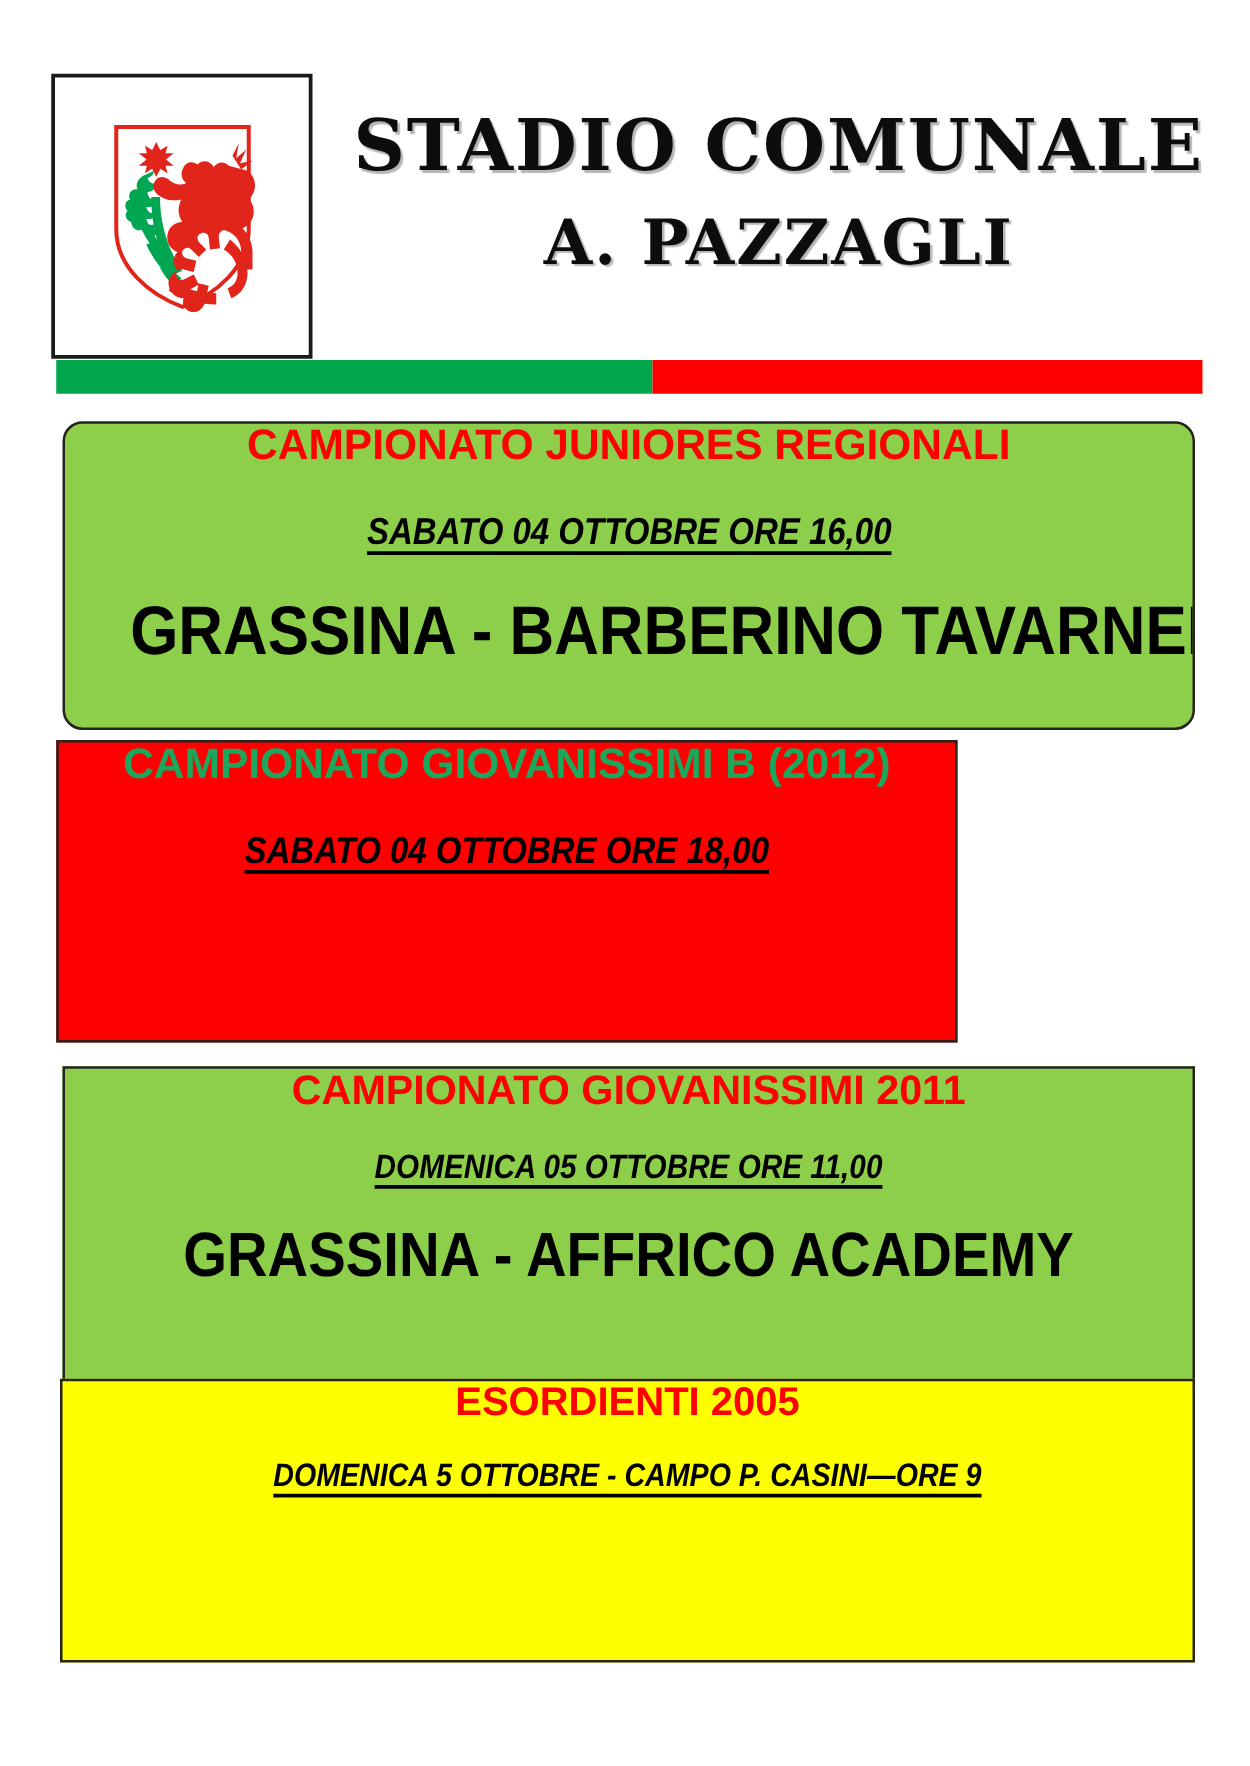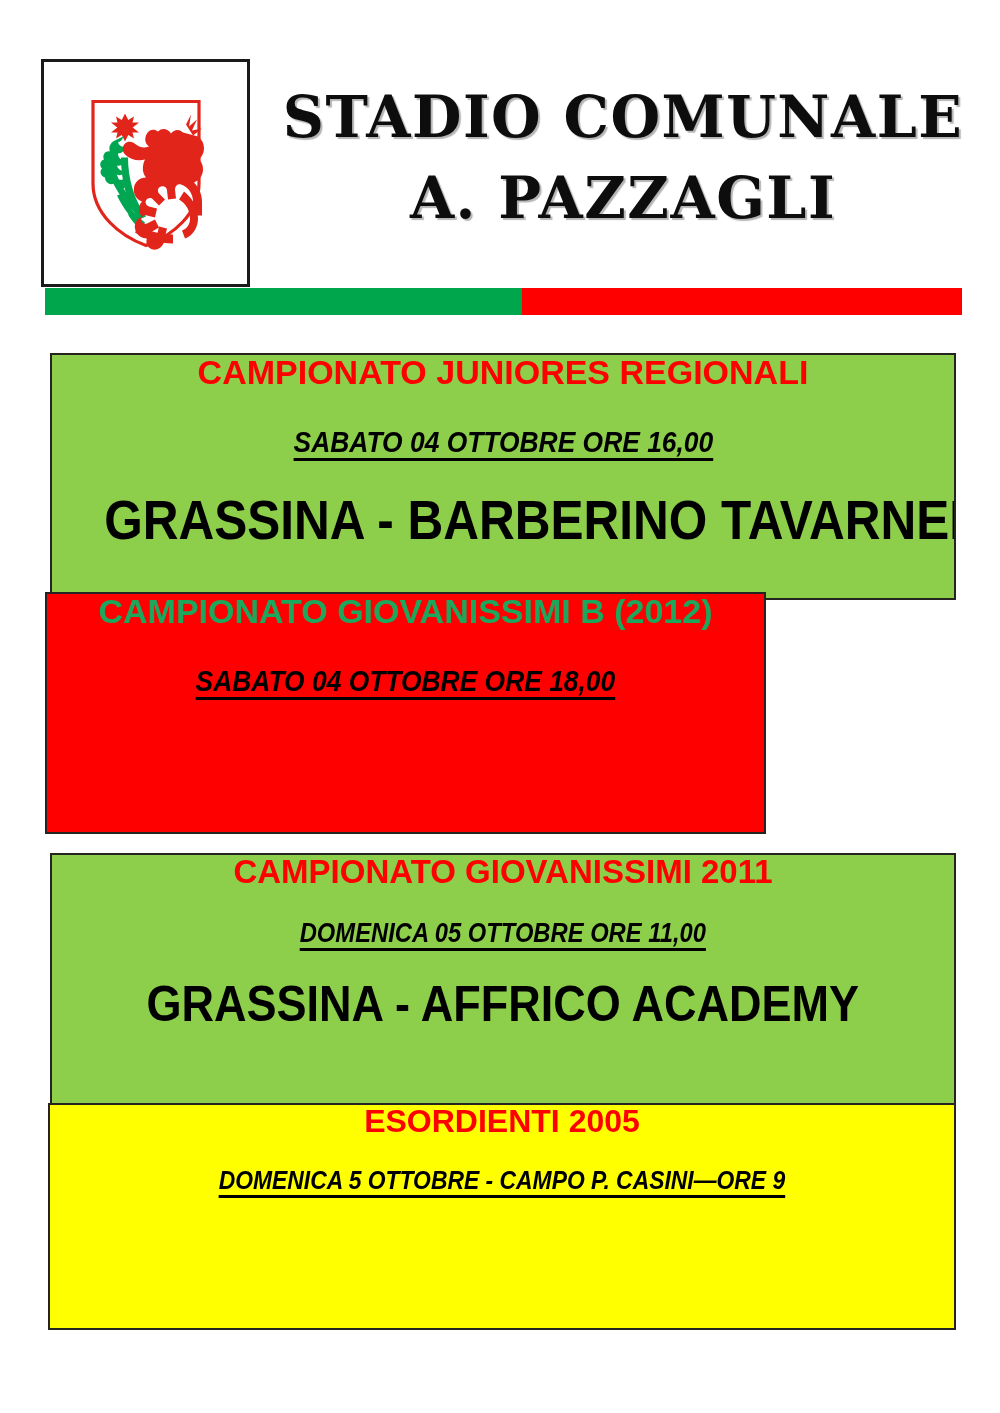--- a/index.html
+++ b/index.html
@@ -46,21 +46,21 @@
   .poster-title {
     font-family: "DejaVu Serif", "Liberation Serif", serif;
     font-weight: bold;
     font-size: 57px;
     letter-spacing: 1.5px;
     color: #0d0d0d;
     line-height: 1.42;
     text-shadow: 2px 2px 1px rgba(120,120,120,0.55);
     white-space: nowrap;
   }
-  .poster-title.line2 { font-size: 57px; }
+  .poster-title.line2 { font-size: 50px; }
 
   
   #flag-bar {
     position: absolute;
     left: 45px; top: 288px;
     width: 917px; height: 27px;
     display: flex;
   }
   #flag-green { background: #00A64B; height: 100%; }
   #flag-red   { background: #FF0000; height: 100%; }
@@ -103,22 +103,23 @@
     font-size: 52px;
     color: #000000;
     transform: scaleX(0.90);
     white-space: nowrap;
     line-height: 1;
     display: inline-block;
   }
 
   
   #panel-1 {
-    left: 50px; top: 353px; width: 906px; height: 247px;
+    left: 50px; top: 337px; width: 906px; height: 247px;
     background: #8DCE4A;
+    border-radius: 16px;
   }
   #panel-1 .panel-title { color: #FF0000; font-size: 34px; margin-top: 22px; }
   #panel-1 .panel-date  { margin-top: 38px; }
   #panel-1 .panel-match { margin-top: 36px; font-size: 55px; }
 
   
   #panel-2 {
     left: 45px; top: 592px; width: 721px; height: 242px;
     background: #FF0000;
   }

